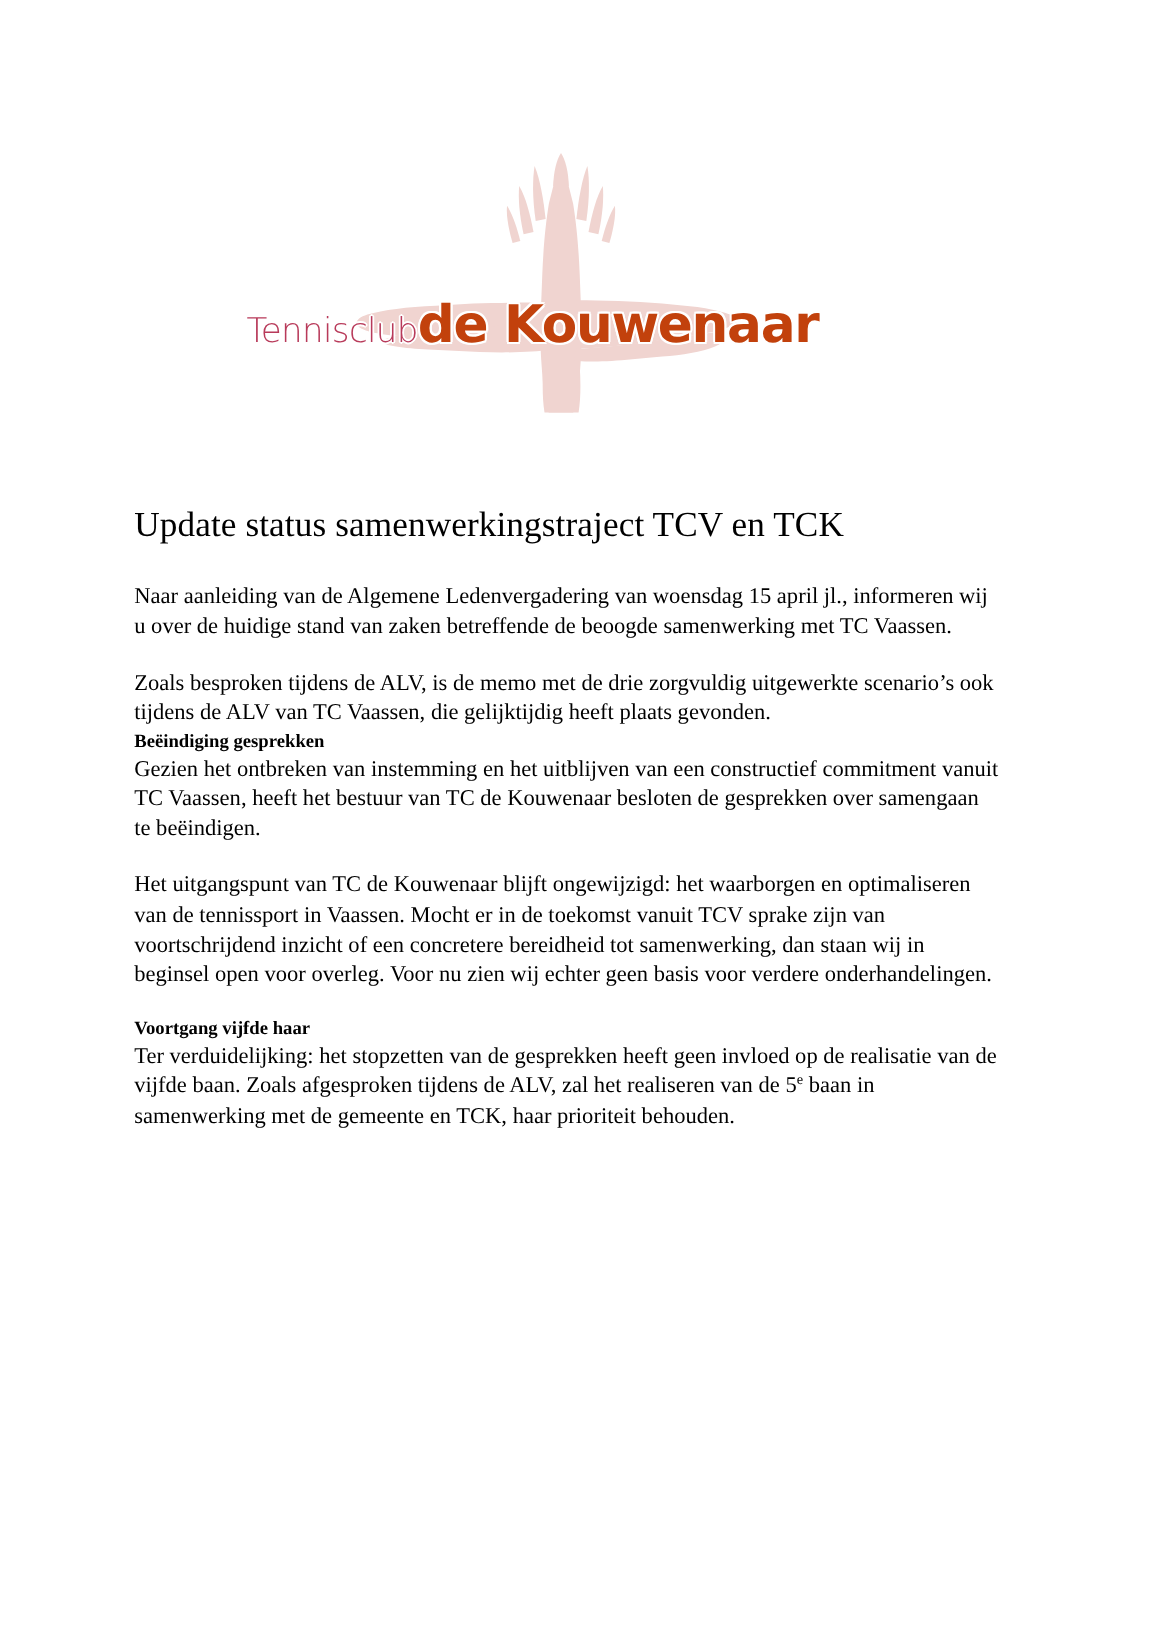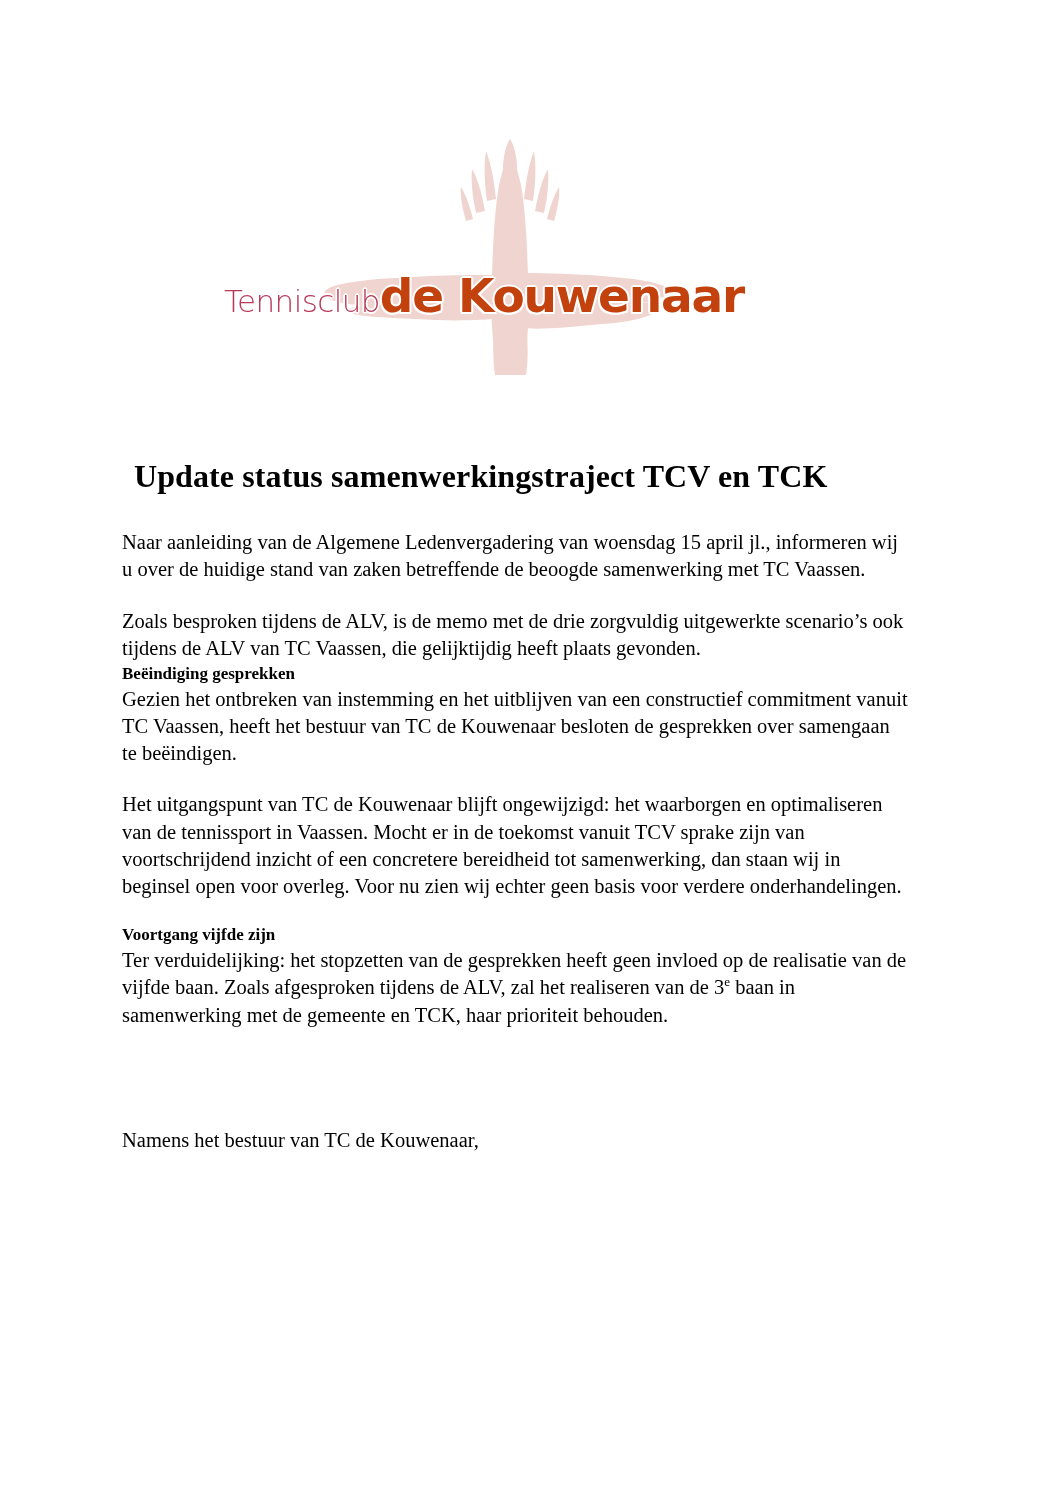--- a/index.html
+++ b/index.html
@@ -70,23 +70,23 @@
 
   
   .doc {
     position: absolute;
     left: 122px;
     top: 458px;
     width: 786px;
   }
   .doc-title {
     font-size: 32px;
-    font-weight: bold;
+    font-weight: normal;
     line-height: 1.16;
-    margin: 0 0 34px 12px;
+    margin: 0 0 34px 0;
     letter-spacing: 0.1px;
   }
   .para {
     font-size: 20.5px;
     line-height: 1.33;
     margin: 0 0 24px 0;
     text-align: left;
   }
   .para.tight {
     margin-bottom: 1px;
@@ -199,25 +199,24 @@
 
     <p class="para">Naar aanleiding van de Algemene Ledenvergadering van woensdag 15 april jl., informeren wij u over de huidige stand van zaken betreffende de beoogde samenwerking met TC Vaassen.</p>
 
     <p class="para tight">Zoals besproken tijdens de ALV, is de memo met de drie zorgvuldig uitgewerkte scenario’s ook tijdens de ALV van TC Vaassen, die gelijktijdig heeft plaats gevonden.</p>
 
     <p class="sec-heading">Beëindiging gesprekken</p>
     <p class="para">Gezien het ontbreken van instemming en het uitblijven van een constructief commitment vanuit TC Vaassen, heeft het bestuur van TC de Kouwenaar besloten de gesprekken over samengaan te beëindigen.</p>
 
     <p class="para">Het uitgangspunt van TC de Kouwenaar blijft ongewijzigd: het waarborgen en optimaliseren van de tennissport in Vaassen. Mocht er in de toekomst vanuit TCV sprake zijn van voortschrijdend inzicht of een concretere bereidheid tot samenwerking, dan staan wij in beginsel open voor overleg. Voor nu zien wij echter geen basis voor verdere onderhandelingen.</p>
 
-    <p class="sec-heading">Voortgang vijfde zijn</p>
-    <p class="para"><span>Ter verduidelijking: het stopzetten van de gesprekken heeft geen invloed op de realisatie van de vijfde baan. Zoals afgesproken tijdens de ALV, zal het realiseren van de 3</span><sup>e</sup><span> baan in samenwerking met de gemeente en TCK, haar prioriteit behouden.</span></p>
+    <p class="sec-heading">Voortgang vijfde haar</p>
+    <p class="para"><span>Ter verduidelijking: het stopzetten van de gesprekken heeft geen invloed op de realisatie van de vijfde baan. Zoals afgesproken tijdens de ALV, zal het realiseren van de 5</span><sup>e</sup><span> baan in samenwerking met de gemeente en TCK, haar prioriteit behouden.</span></p>
 
     <div class="spacer-lg"></div>
 
-    <p class="para">Namens het bestuur van TC de Kouwenaar,</p>
 
     <div class="spacer-md"></div>
 
 
   </div>
 
 </div>
 
 </body></html>

